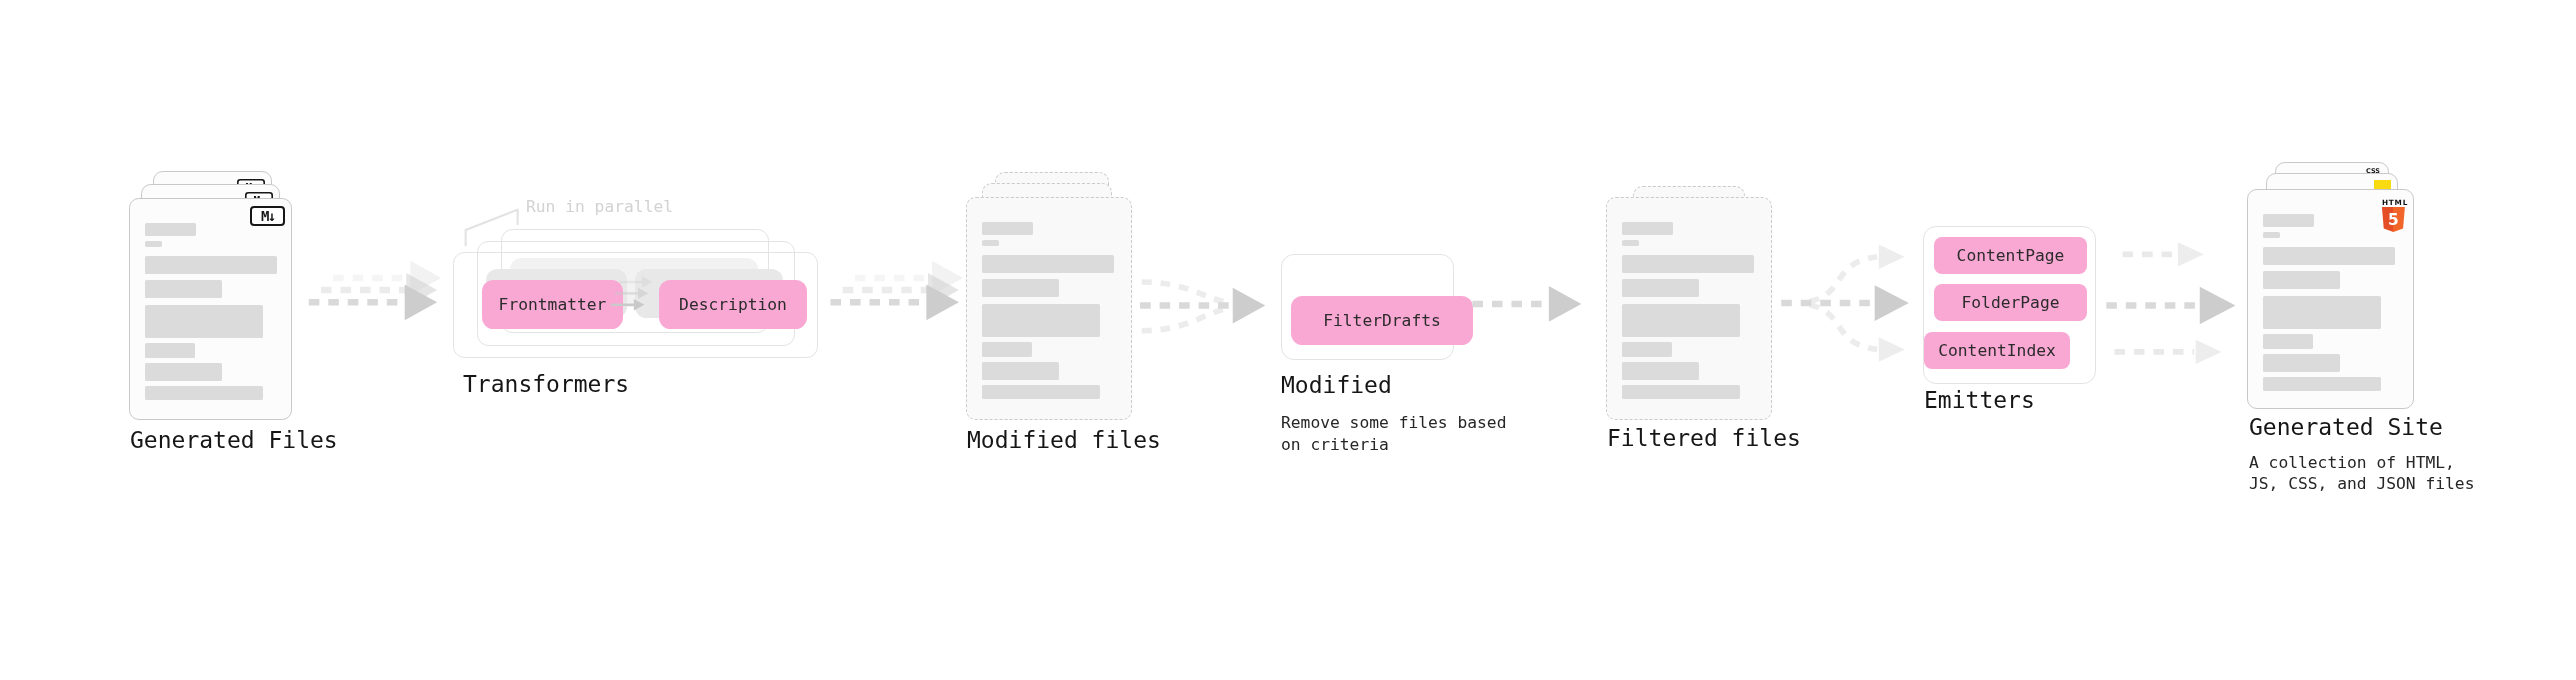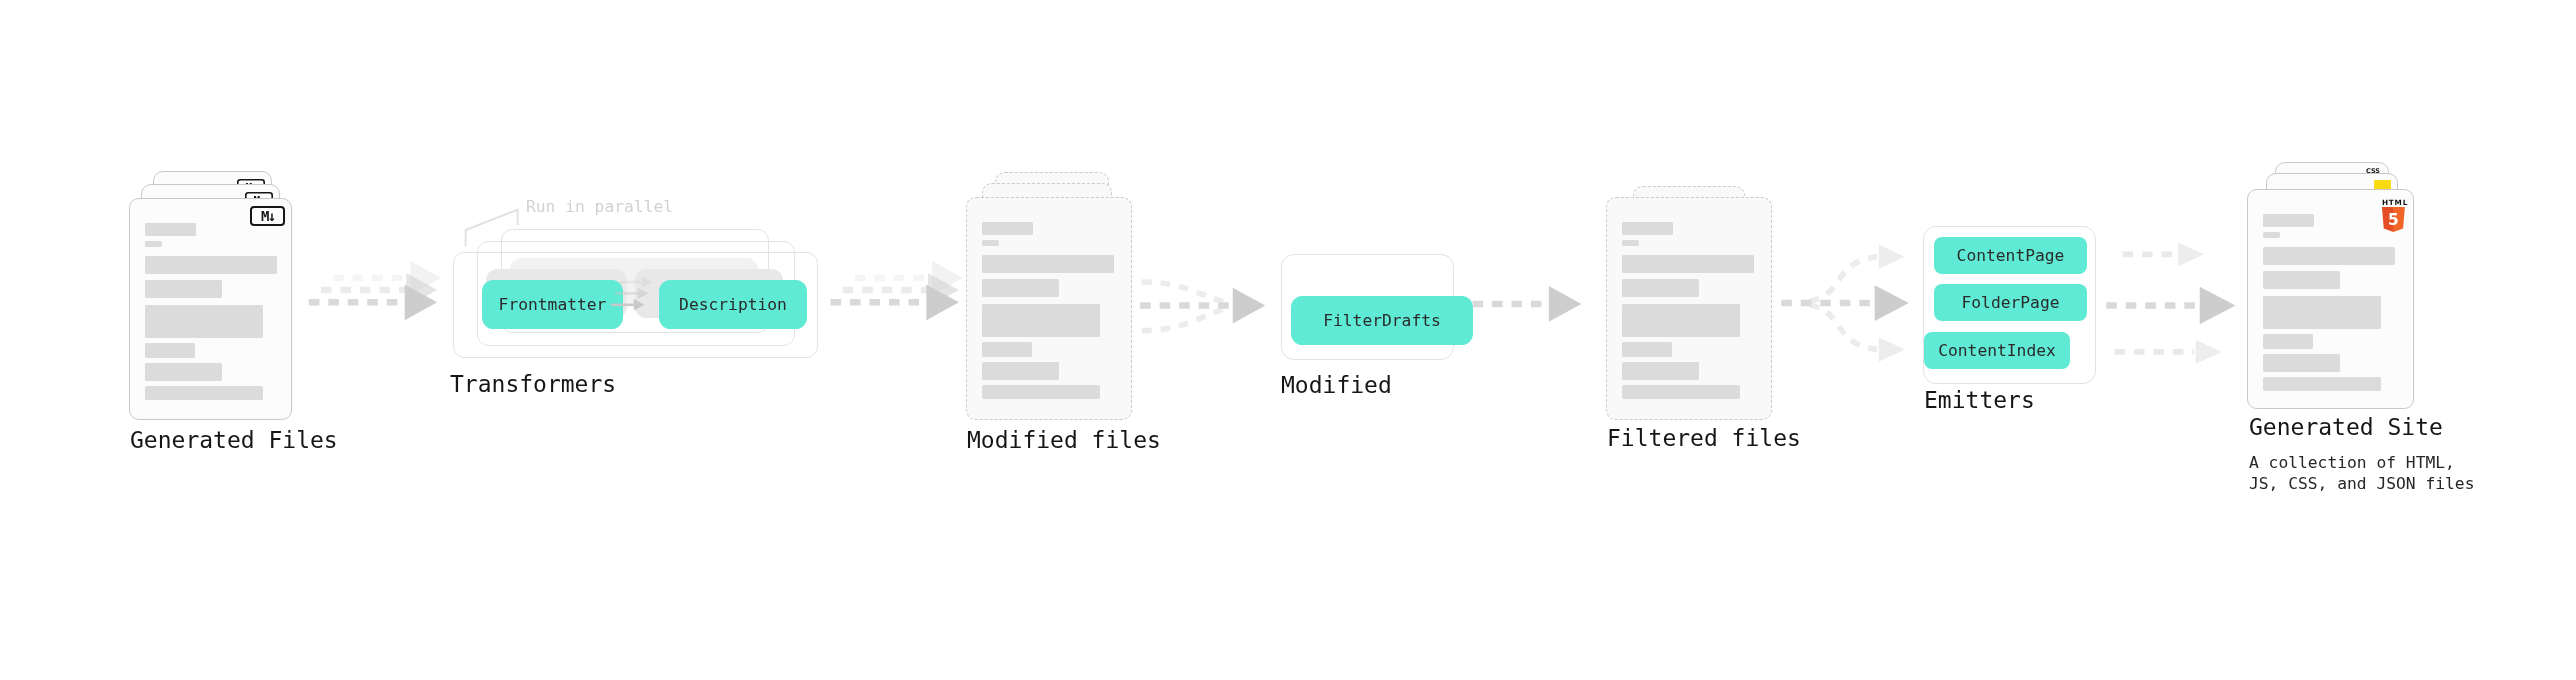--- a/index.html
+++ b/index.html
@@ -29,21 +29,21 @@
   .html5-badge .shield{width:23px;height:25px;background:linear-gradient(90deg,#e44d26 50%,#f16529 50%);
     clip-path:polygon(0 0,100% 0,92% 86%,50% 100%,8% 86%);display:flex;align-items:center;justify-content:center;
     color:#fff;font-size:15.4px;font-weight:bold;font-family:"DejaVu Sans","Liberation Sans",sans-serif;}
   .css-badge{position:absolute;top:4.9px;right:6.5px;width:17px;text-align:center;}
   .css-badge .t{font-size:6.5px;font-weight:bold;color:#111;line-height:6.5px;font-family:"DejaVu Sans","Liberation Sans",sans-serif;}
   .css-badge .bar-blue{height:3.3px;background:#2b6bf3;margin-top:0.8px;border-radius:0.8px;}
   .js-badge{position:absolute;top:5.7px;right:6.5px;width:16.3px;height:13px;background:#fada10;}
   
   .card{position:absolute;border:1.6px solid #e3e3e3;border-radius:13px;background:transparent;box-sizing:border-box;}
   .card.filled{background:#ffffff;}
-  .pill{position:absolute;background:#5eead4;border-radius:11.4px;display:flex;align-items:center;
+  .pill{position:absolute;background:#f9a8d4;border-radius:11.4px;display:flex;align-items:center;
     justify-content:center;font-size:16.3px;color:#2b2b2b;white-space:nowrap;}
   .pill.ghost1{background:#e8e8e8;}
   .pill.ghost2{background:#f2f2f2;}
   .pill.emitter{border-radius:8.1px;}
   
   .title{position:absolute;font-size:23px;line-height:26px;color:#161616;white-space:nowrap;}
   .caption{position:absolute;font-size:16.3px;line-height:22px;color:#262626;white-space:nowrap;}
   .caption .ln{position:relative;}
   .caption .bullet{padding-left:28px;}
   .caption .bullet::before{content:"•";position:absolute;left:9.8px;color:#262626;}
@@ -96,41 +96,45 @@
   <div class="card" style="left:453px;top:252px;width:365px;height:106px;border-radius:11.4px"></div>
 
   <div class="pill ghost2" style="left:510px;top:258px;width:141px;height:49px"></div>
   <div class="pill ghost2" style="left:610px;top:258px;width:148px;height:49px"></div>
   <div class="pill ghost1" style="left:486px;top:269px;width:141px;height:49px"></div>
   <div class="pill ghost1" style="left:635px;top:269px;width:148px;height:49px"></div>
   <div class="pill" style="left:482px;top:280px;width:141px;height:49px">Frontmatter</div>
   <div class="pill" style="left:659px;top:280px;width:148px;height:49px">Description</div>
 
   <div class="note" style="left:526px;top:197px">Run in parallel</div>
-  <div class="title" style="left:450px;top:371px">Transformers</div>
+  <div class="title" style="left:463px;top:371px">Transformers</div>
 
   <div class="doc dashed" style="left:995px;top:172px;width:114px;height:222px"></div>
   <div class="doc dashed" style="left:982px;top:183px;width:130px;height:222px"></div>
   <div class="doc dashed" style="left:966px;top:197px;width:166px;height:223px">
     <div>
         <i class="bar b1"></i>
         <i class="bar b2"></i>
         <i class="bar b3"></i>
         <i class="bar b4"></i>
         <i class="bar b5"></i>
         <i class="bar b6"></i>
         <i class="bar b7"></i>
         <i class="bar b8"></i>
       </div>
   </div>
   <div class="title" style="left:967px;top:427px">Modified files</div>
 
   <div class="card filled" style="left:1281px;top:254px;width:173px;height:106px"></div>
   <div class="pill" style="left:1291px;top:296px;width:182px;height:49px">FilterDrafts</div>
   <div class="title" style="left:1281px;top:372px">Modified</div>
+  <div class="caption" style="left:1281px;top:412px">
+    <div class="ln">Remove some files based</div>
+    <div class="ln">on criteria</div>
+  </div>
 
   <div class="doc dashed" style="left:1633px;top:186px;width:112px;height:222px"></div>
   <div class="doc dashed" style="left:1606px;top:197px;width:166px;height:223px">
     <div>
         <i class="bar b1"></i>
         <i class="bar b2"></i>
         <i class="bar b3"></i>
         <i class="bar b4"></i>
         <i class="bar b5"></i>
         <i class="bar b6"></i>

